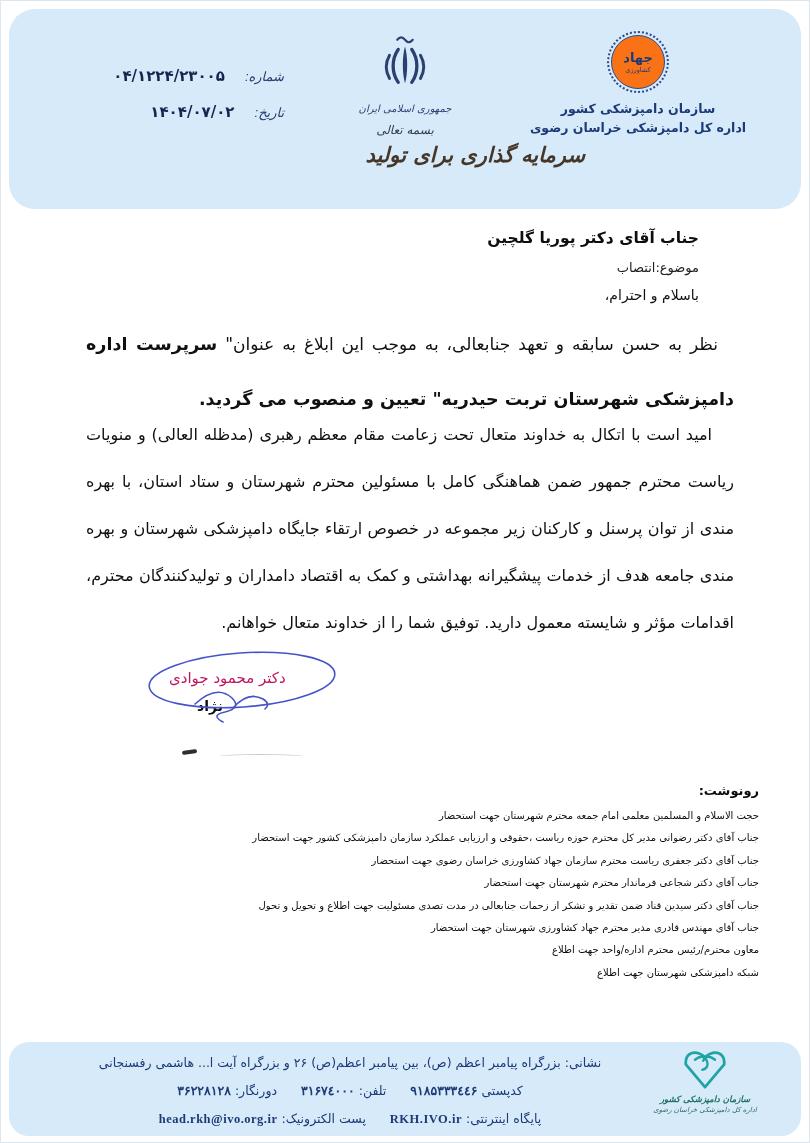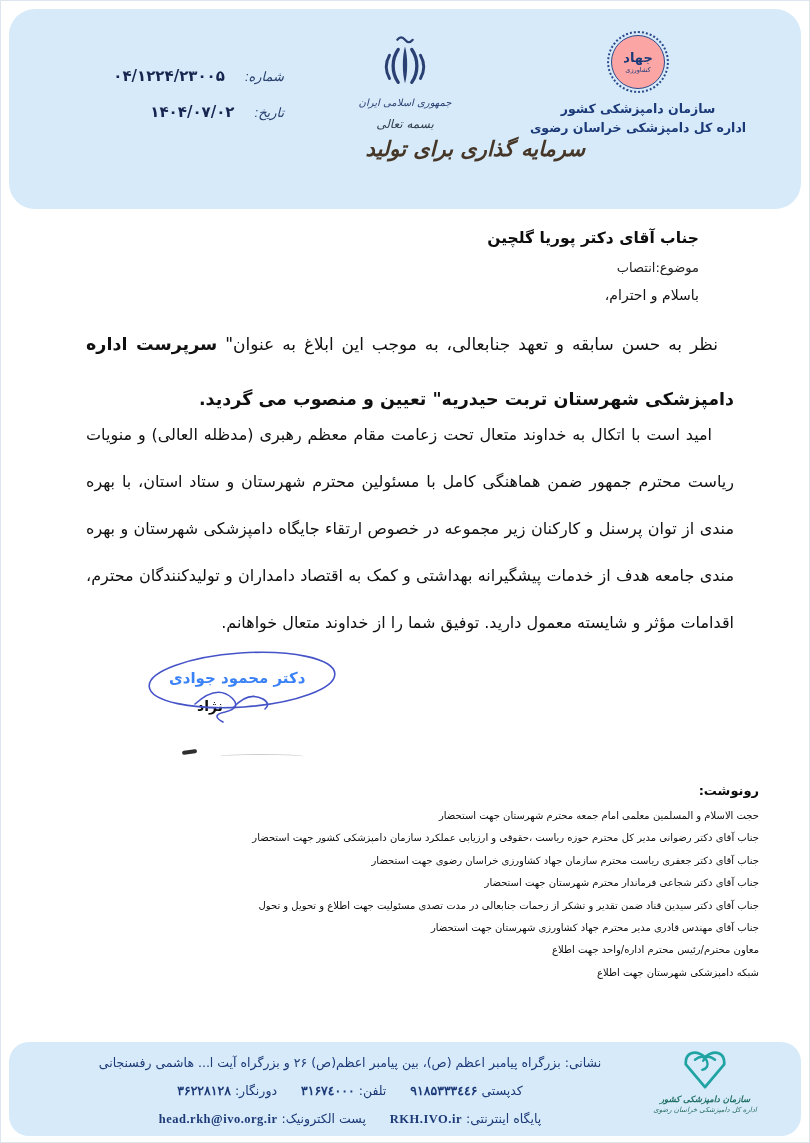--- a/index.html
+++ b/index.html
@@ -12,29 +12,29 @@
   
   .header-band {
     position:absolute; left:8px; right:8px; top:8px; height:200px;
     background:#d6eaf9; border-radius:26px;
   }
   .ref-block { position:absolute; left:80px; top:58px; width:195px; }
   .ref-row { display:flex; direction:rtl; align-items:center; gap:20px; margin-bottom:18px; }
   .ref-label { font-family:Liberation Sans, sans-serif; font-style:italic; font-size:13px; color:#28406f; }
   .ref-value { font-weight:bold; font-size:15px; color:#182450; letter-spacing:1px; }
   .emblem-block { position:absolute; left:50%; transform:translateX(-50%); top:24px; width:360px; text-align:center; }
-  .republic-line { font-family:"DejaVu Serif", serif; font-style:italic; font-size:10px; color:#2e4376; margin-top:0; }
+  .republic-line { font-family:"DejaVu Serif", serif; font-style:italic; font-size:10px; color:#2e4376; margin-top:6px; }
   .besmeh { font-family:"DejaVu Serif", serif; font-style:italic; font-size:12px; color:#33404f; margin-top:9px; }
   .slogan { font-family:"DejaVu Serif", serif; font-style:italic; font-size:21px; color:#453628; margin-top:5px; font-weight:600;text-align:right; }
   .org-block { position:absolute; right:48px; top:26px; width:230px; text-align:center; direction:rtl; }
   .jahad-circle {
     width:54px; height:54px; margin:0 auto; border-radius:50%;
     border:1.5px solid #2a4a8c; outline:2px dotted #2a4a8c; outline-offset:2px;
     display:flex; flex-direction:column; align-items:center; justify-content:center;
-    background:#fca5a5;
+    background:#f97316;
   }
   .jahad-main { font-size:13px; font-weight:bold; color:#1d3a78; line-height:14px; }
   .jahad-sub  { font-size:6.5px; color:#1d3a78; margin-top:1px; }
   .org-line { font-weight:bold; color:#1d3a78; font-size:12.5px; line-height:19px; }
   .org-line.first { margin-top:10px; }
   
   .recipient  { position:absolute; right:110px; top:228px; font-weight:bold; font-size:15.5px; color:#0e0e0e; direction:rtl; }
   .subject    { position:absolute; right:110px; top:259px; font-size:13px; color:#222; direction:rtl; }
   .salutation { position:absolute; right:110px; top:286px; font-size:14px; color:#111; direction:rtl; }
   .para1 {
@@ -42,21 +42,21 @@
     font-size:17px; line-height:55px; direction:rtl; text-align:justify;
     text-indent:16px; color:#101010;
   }
   .para1 b { font-size:17.5px; }
   .para2 {
     position:absolute; right:75px; left:85px; top:410px;
     font-size:16px; line-height:47px; direction:rtl; text-align:justify;
     text-indent:22px; color:#101010;
   }
   
-  .sig-name  { position:absolute; left:168px; top:668px; font-weight:bold; font-size:15px; color:#3b82f6; z-index:2; direction:rtl; }
+  .sig-name  { position:absolute; left:168px; top:668px; font-weight:normal; font-size:15px; color:#be185d; z-index:2; direction:rtl; }
   .sig-name2 { position:absolute; left:196px; top:697px; font-weight:bold; font-size:14px; color:#0c0c0c; z-index:2; direction:rtl; }
   .sig-svg   { position:absolute; left:136px; top:645px; z-index:3; }
   .sig-dash  { position:absolute; left:181px; top:749px; width:15px; height:3.5px; background:#2e2e2e; border-radius:2px; transform:rotate(-7deg); }
   .sig-faint { position:absolute; left:218px; top:753px; width:85px; height:5px; border-top:1.5px solid #cccccc; border-radius:50%; }
   
   .cc { position:absolute; right:50px; top:782px; direction:rtl; color:#0d0d0d; }
   .cc-title { font-weight:bold; font-size:13px; margin-bottom:7px; }
   .cc-item  { font-weight:normal; font-size:10px; line-height:22.4px; white-space:nowrap; }
   
   .footer-band {

